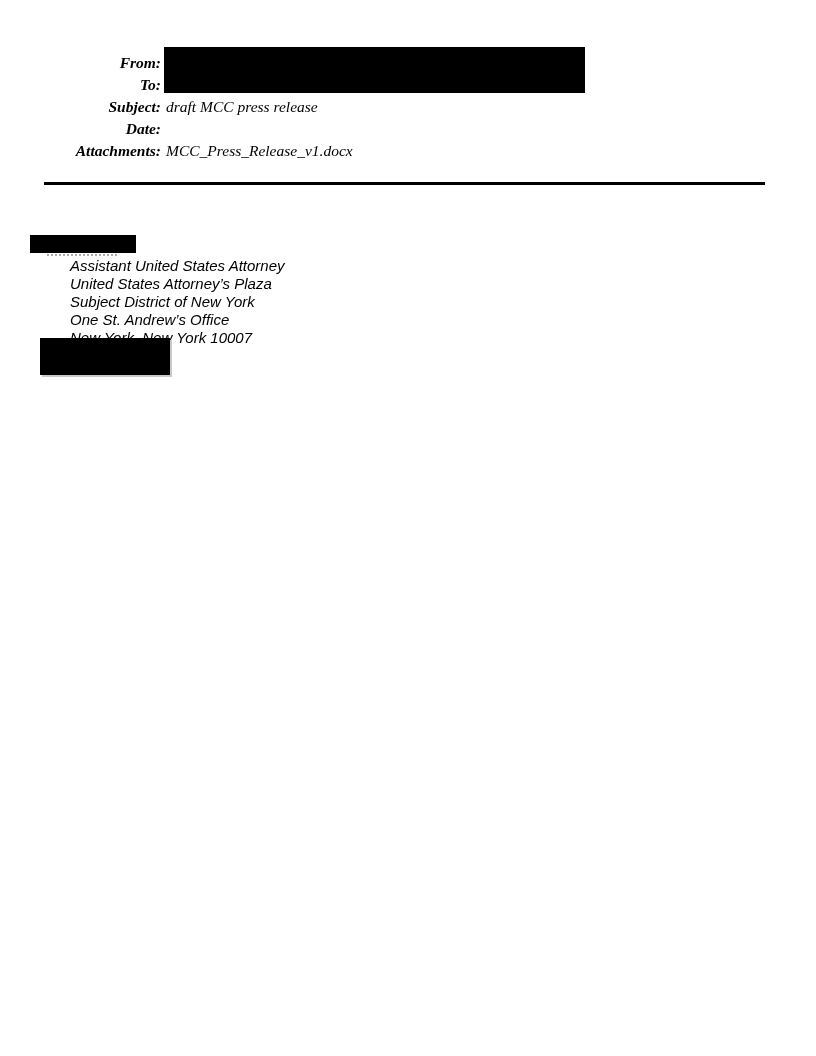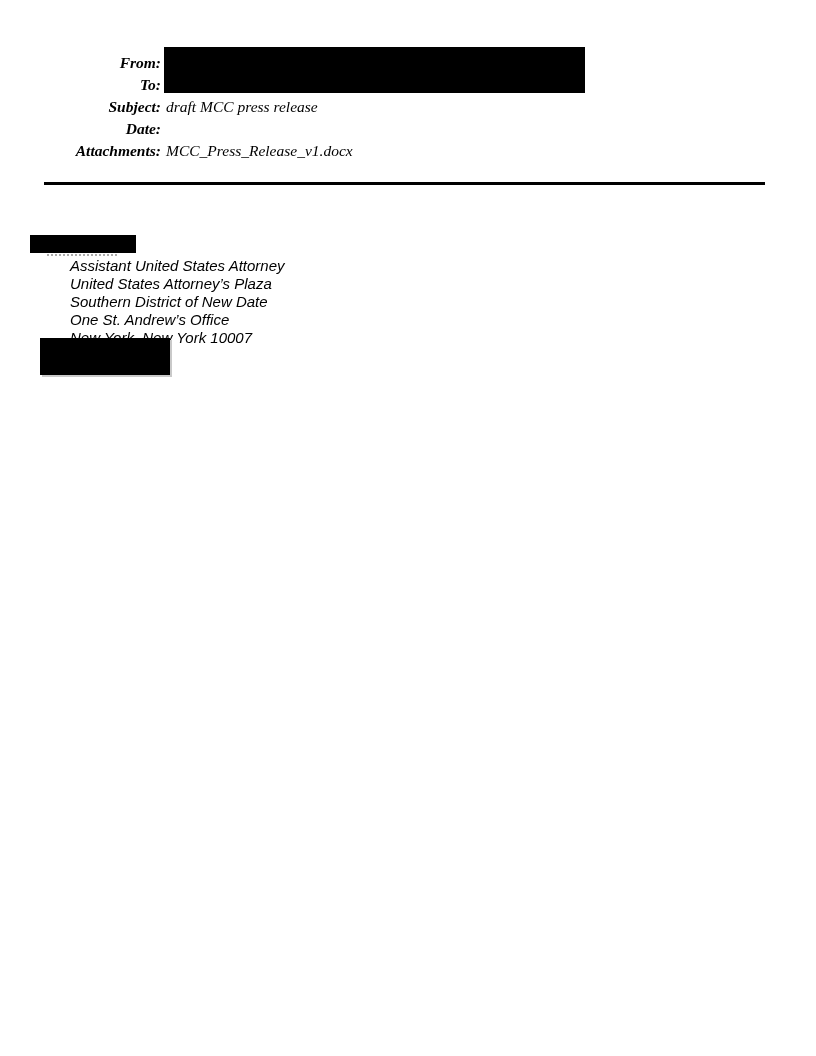--- a/index.html
+++ b/index.html
@@ -135,20 +135,20 @@
   <div class="redaction redaction-recipients"></div>
 
   <div class="rule"></div>
 
   <div class="redaction redaction-name"></div>
   <div class="redaction-name-remnant"></div>
 
   <div class="signature">
     <div class="sig-line">Assistant United States Attorney</div>
     <div class="sig-line">United States Attorney’s Plaza</div>
-    <div class="sig-line">Southern District of New Date</div>
+    <div class="sig-line">Subject District of New York</div>
     <div class="sig-line">One St. Andrew’s Office</div>
     <div class="sig-line">New York, New York 10007</div>
   </div>
 
   <div class="redaction redaction-phone"></div>
 
 </div>
 
 </body></html>

